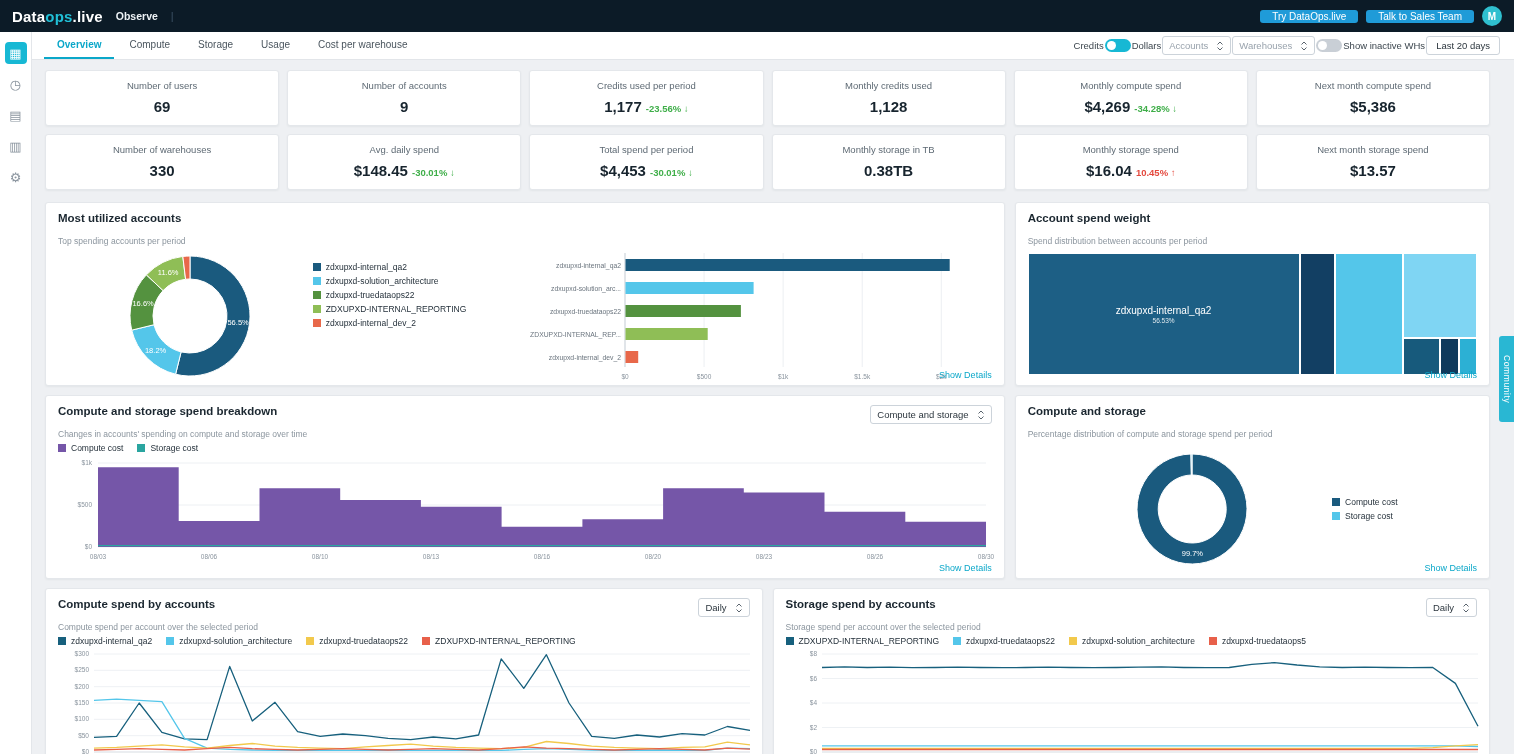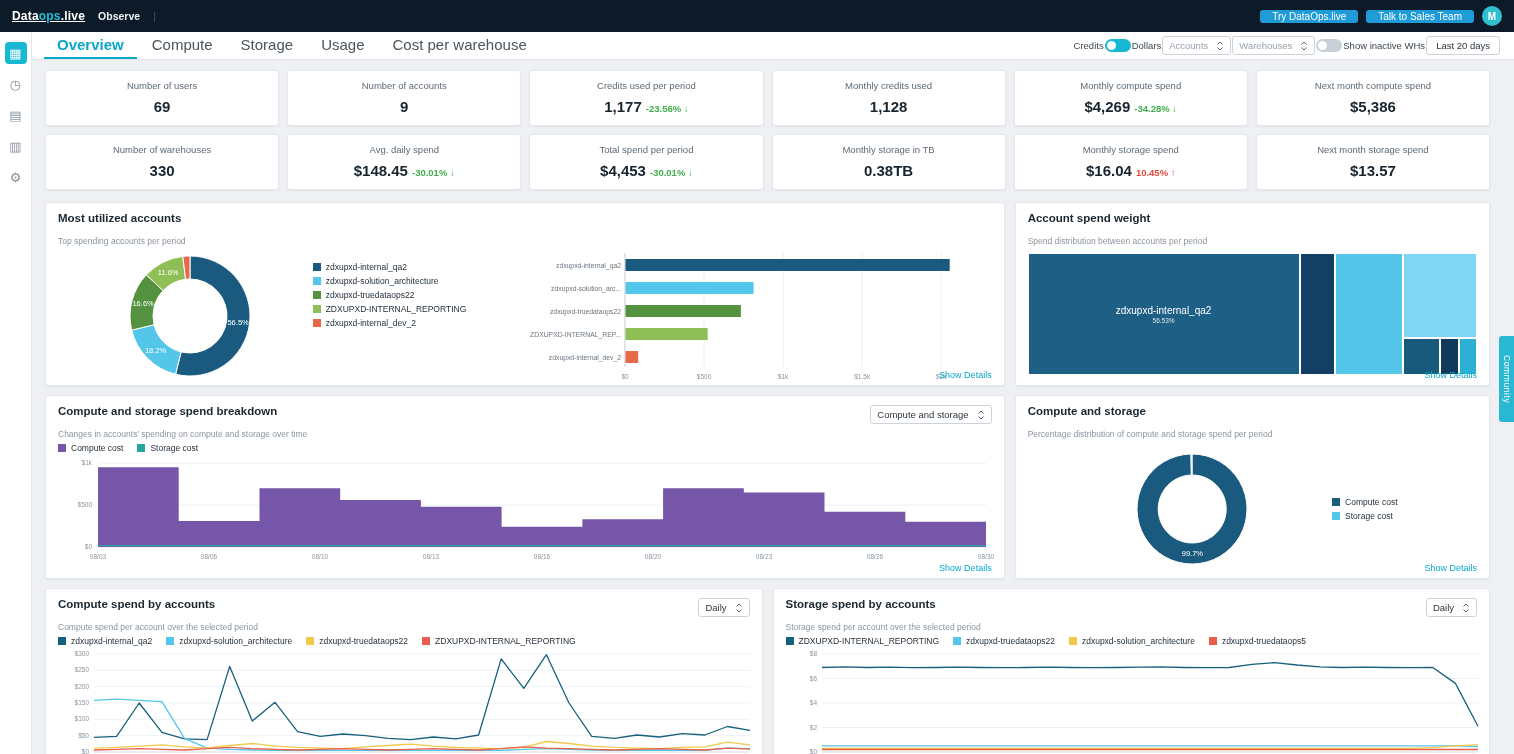--- a/index.html
+++ b/index.html
@@ -2,40 +2,40 @@
 <html><head>
 <meta charset="utf-8">
 <style>
   * { margin:0; padding:0; box-sizing:border-box; }
   html,body { width:1514px; height:754px; overflow:hidden; }
   body { font-family:"Liberation Sans",sans-serif; background:#eef0f3; color:#1b2730; }
   svg text { font-family:"Liberation Sans",sans-serif; }
 
   
   .topbar { height:32px; background:#0c1b27; display:flex; align-items:center; padding:0 12px; gap:13px; color:#fff; }
-  .logo { font-weight:bold; font-size:12px; letter-spacing:.2px; cursor:pointer;text-decoration:underline; }
+  .logo { font-weight:bold; font-size:15px; letter-spacing:.2px; cursor:pointer; }
   .logo .accent { color:#21c0d7; }
   .nav-observe { font-size:10.5px; color:#eef3f6; font-weight:bold; cursor:pointer; }
   .nav-sep { color:#3d5366; font-size:11px; }
   .nav-app { font-size:10.5px; color:#c9d4dc;margin-top:44px; }
   .topbar-right { margin-left:auto; display:flex; align-items:center; gap:8px; }
   .tb-btn { background:#1f9bd8; color:#fff; border:none; border-radius:3px; font-size:10px; padding:1px 12px; font-family:inherit; cursor:pointer; }
   .avatar { width:20px; height:20px; border-radius:50%; background:#2fbfcf; display:flex; align-items:center; justify-content:center; font-size:10px; font-weight:bold; cursor:pointer; }
 
   
   .body { display:flex; height:722px; }
   .sidebar { width:32px; background:#fff; border-right:1px solid #e3e6ea; display:flex; flex-direction:column; align-items:center; padding-top:10px; gap:9px; flex:none; }
   .side-icon { width:22px; height:22px; border-radius:4px; display:flex; align-items:center; justify-content:center; font-size:13px; color:#8a949e; cursor:pointer; }
   .side-icon.active { background:#17b8d4; color:#fff; }
   .main { flex:1; display:flex; flex-direction:column; min-width:0; }
 
   
   .tabbar { height:28px; background:#fff; border-bottom:1px solid #e2e5e9; display:flex; align-items:center; padding:0 14px 0 12px; flex:none; }
   .tabs { display:flex; gap:2px; height:100%; }
-  .tab { padding:0 13px; display:flex; align-items:center; font-size:15px; color:#4a555e; cursor:pointer; border-bottom:2px solid transparent; white-space:nowrap; }
+  .tab { padding:0 13px; display:flex; align-items:center; font-size:10px; color:#4a555e; cursor:pointer; border-bottom:2px solid transparent; white-space:nowrap; }
   .tab.active { color:#0aa7c9; border-bottom-color:#0aa7c9; font-weight:bold; }
   .tab-controls { margin-left:auto; display:flex; align-items:center; gap:1px; font-size:9.5px; color:#3c464e; }
   .toggle { width:26px; height:13px; border-radius:7px; position:relative; cursor:pointer; flex:none; }
   .toggle.on { background:#17b8d4; }
   .toggle.off { background:#c9cfd6; }
   .knob { width:9px; height:9px; background:#fff; border-radius:50%; position:absolute; top:2px; left:2px; }
   .select { border:1px solid #ccd3da; border-radius:3px; background:#fff; display:flex; align-items:center; padding:3px 6px; font-size:9.5px; color:#98a2ac; gap:8px; cursor:pointer; white-space:nowrap; }
   .select.value { color:#2c363e; }
   .range-btn { border:1px solid #ccd3da; background:#fff; border-radius:3px; font-size:9.5px; padding:3px 9px; color:#2c363e; font-family:inherit; cursor:pointer; white-space:nowrap; }
 

